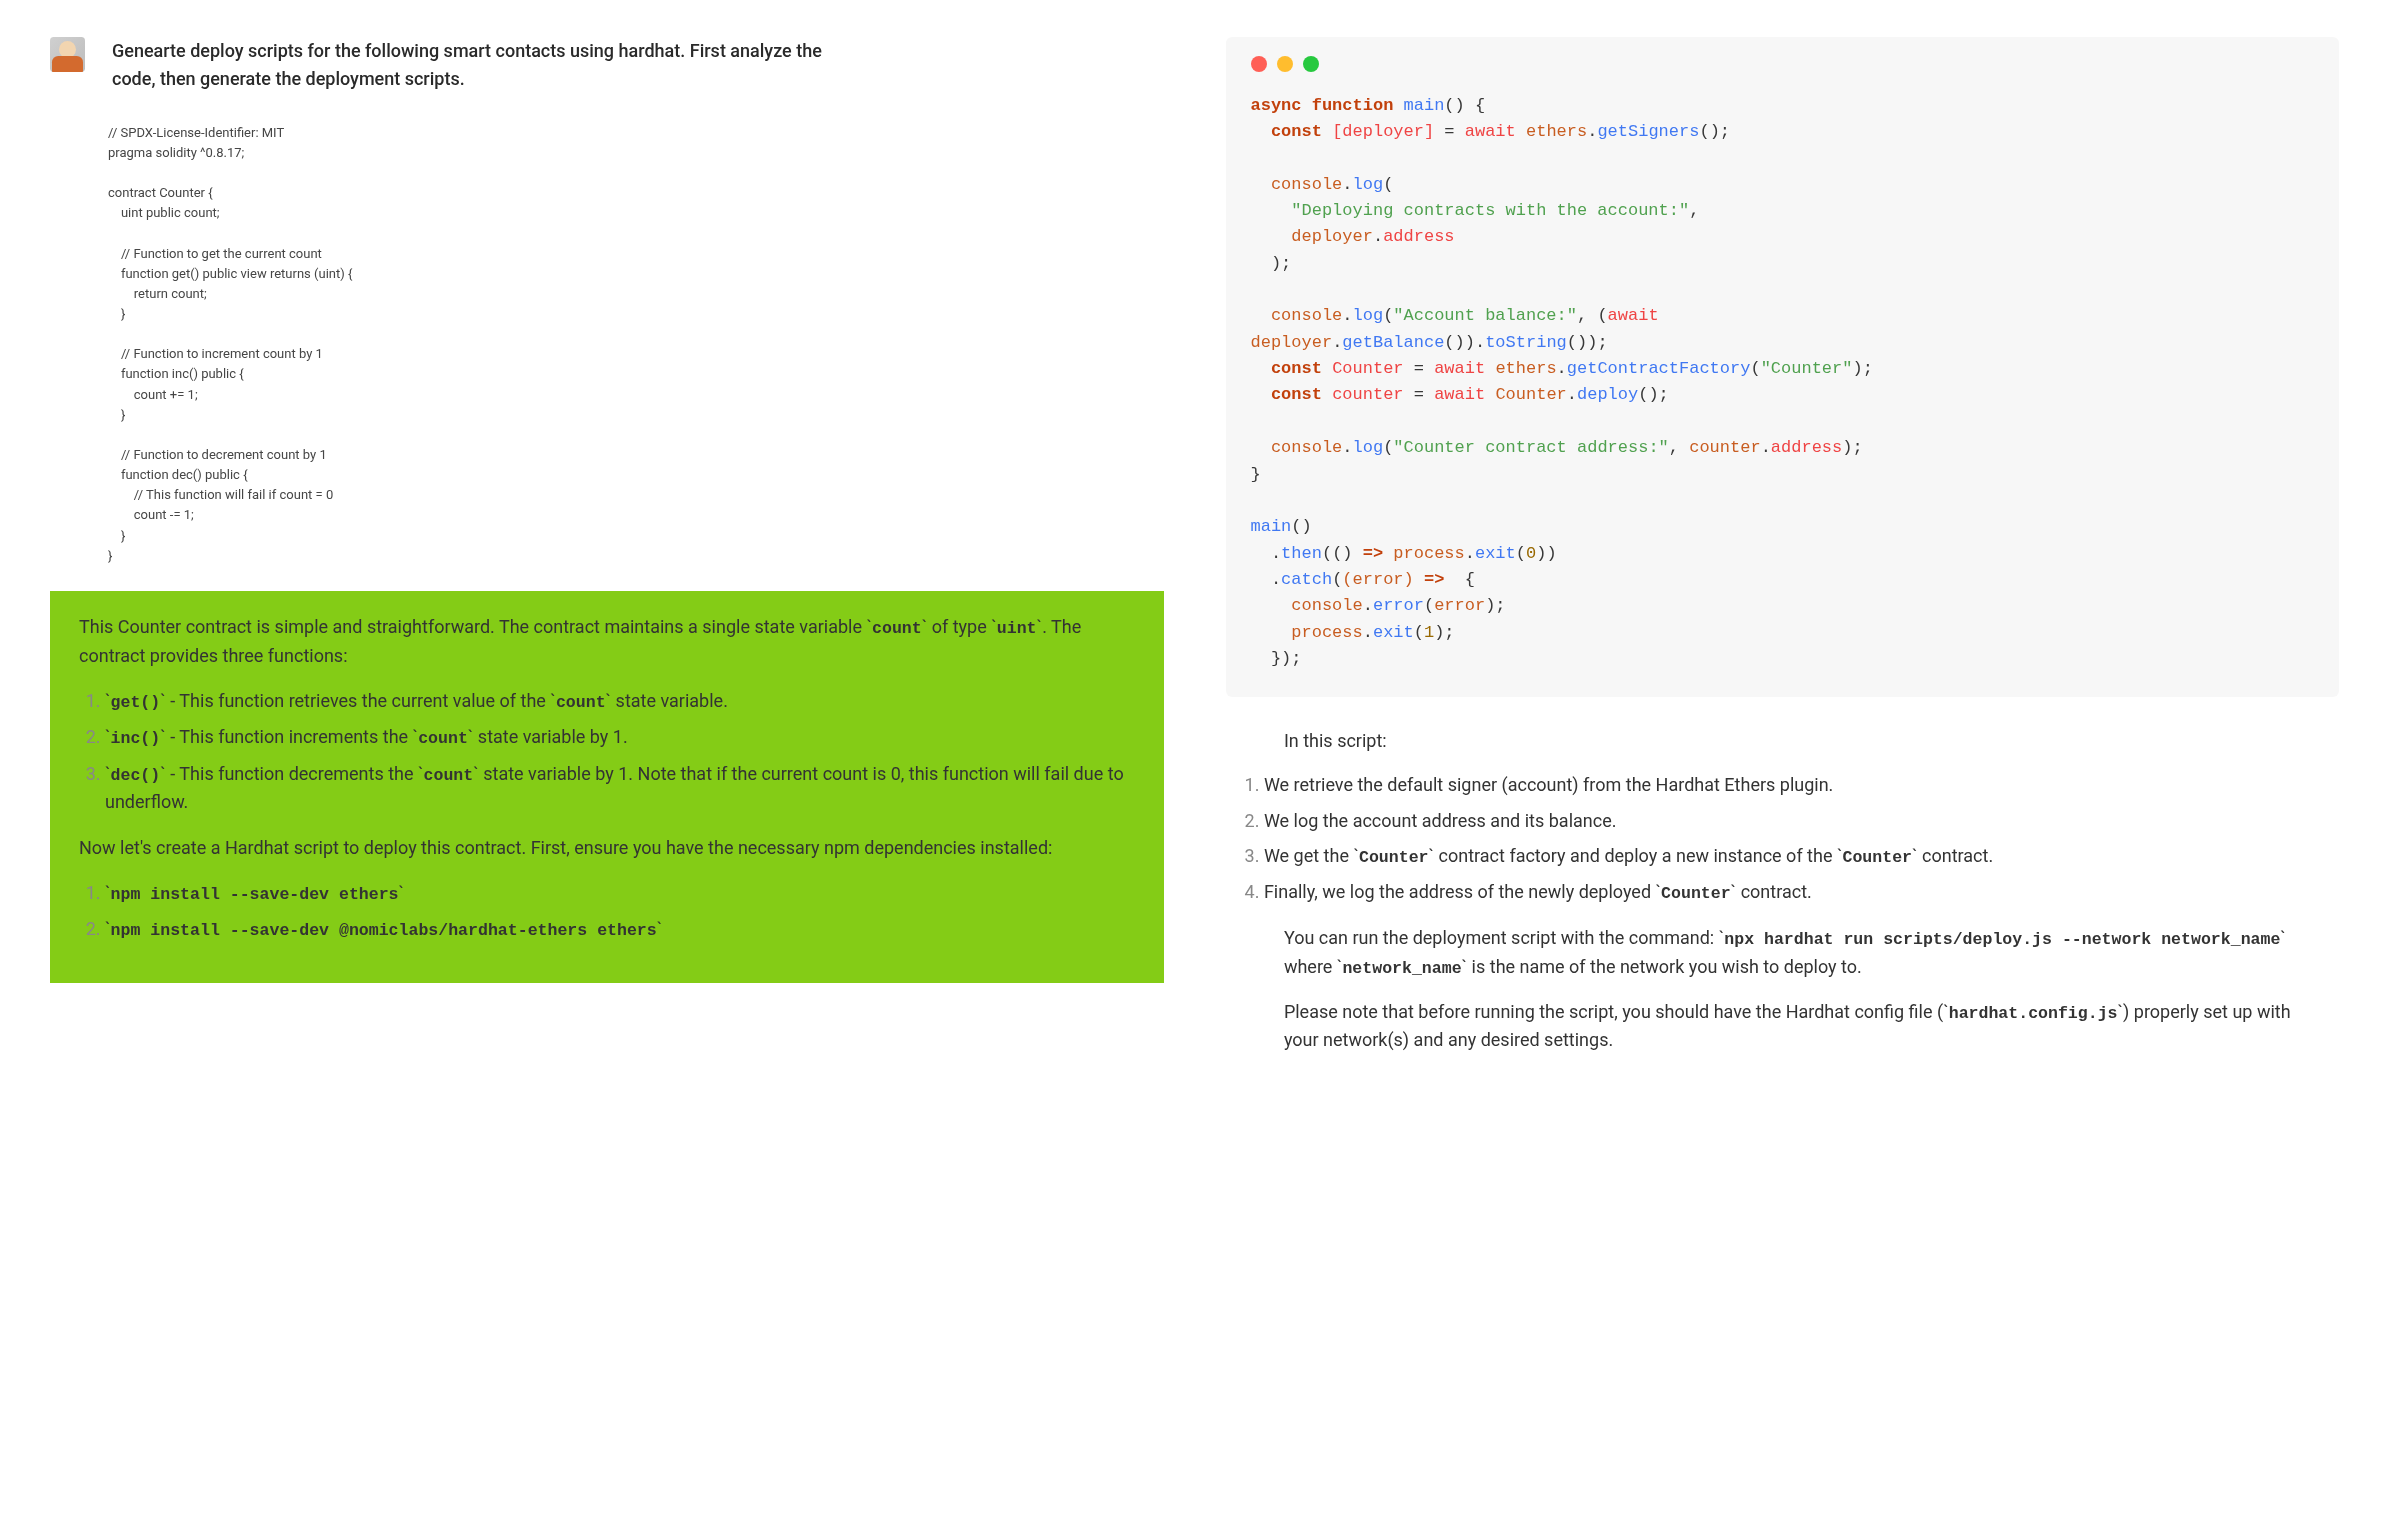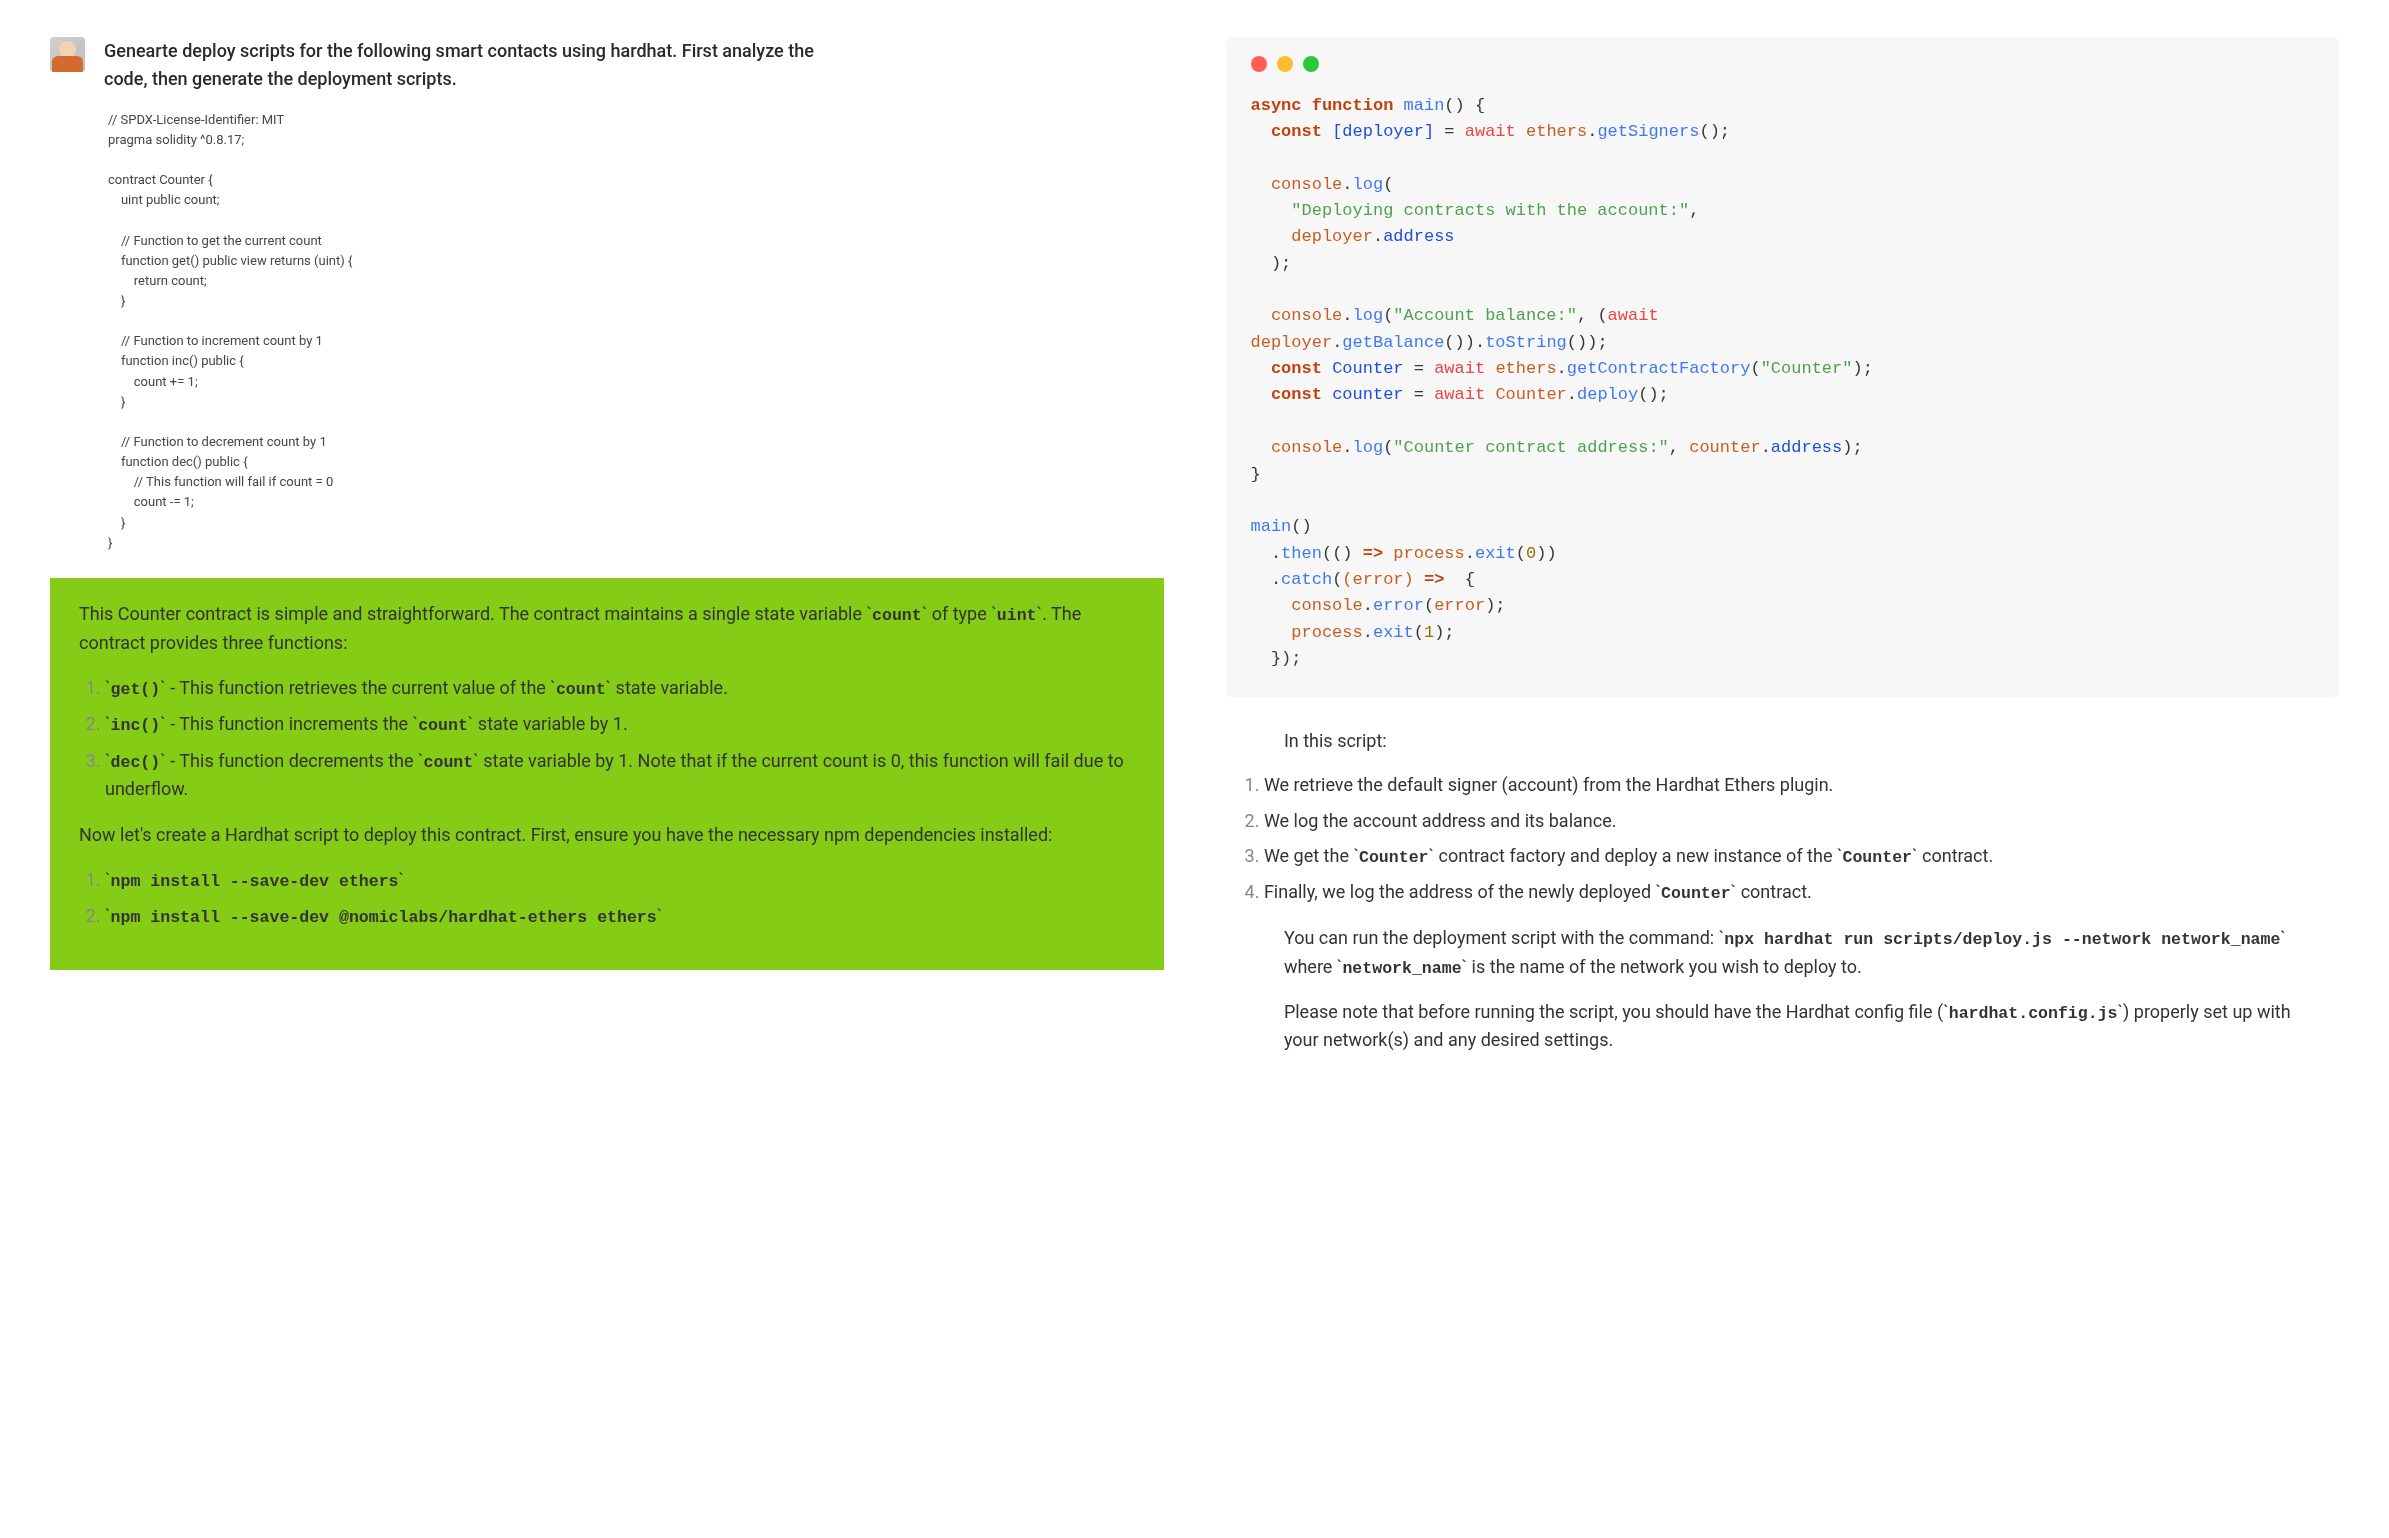--- a/index.html
+++ b/index.html
@@ -19,22 +19,22 @@
   .col {
     flex: 1 1 50%;
     padding: 37px 44px 37px 44px;
   }
   .col-left { padding-left: 50px; padding-right: 31px; }
   .col-right { padding-left: 31px; padding-right: 50px; }
 
   
   .user-msg {
     display: flex;
-    gap: 19px;
-    margin-bottom: 17px;
+    gap: 27px;
+    margin-bottom: 30px;
   }
   .avatar {
     width: 35px;
     height: 35px;
     border-radius: 3.7px;
     background: linear-gradient(135deg,#d0d0d0,#bcbcbc);
     position: relative;
     flex: 0 0 35px;
     overflow: hidden;
   }
@@ -99,21 +99,21 @@
     font-family: "SFMono-Regular", Consolas, "Liberation Mono", Menlo, monospace;
     font-size: 17px;
     line-height: 1.55;
     white-space: pre;
     color:#3a3a3a;
   }
   
   .kw{color:#c2410c;font-weight:bold;}      
   .fn{color:#4078f2;}      
   .id{color:#c85d21;}    
-  .cy{color:#1d4ed8;}      
+  .cy{color:#ef4444;}      
   .str{color:#50a14f;}     
   .num{color:#986801;}     
   .pn{color:#383838;}      
   .err{color:#ef4444;}
 
   
   .explain {
     font-size: 18px;
     color:#333;
     padding: 0 12.4px;

